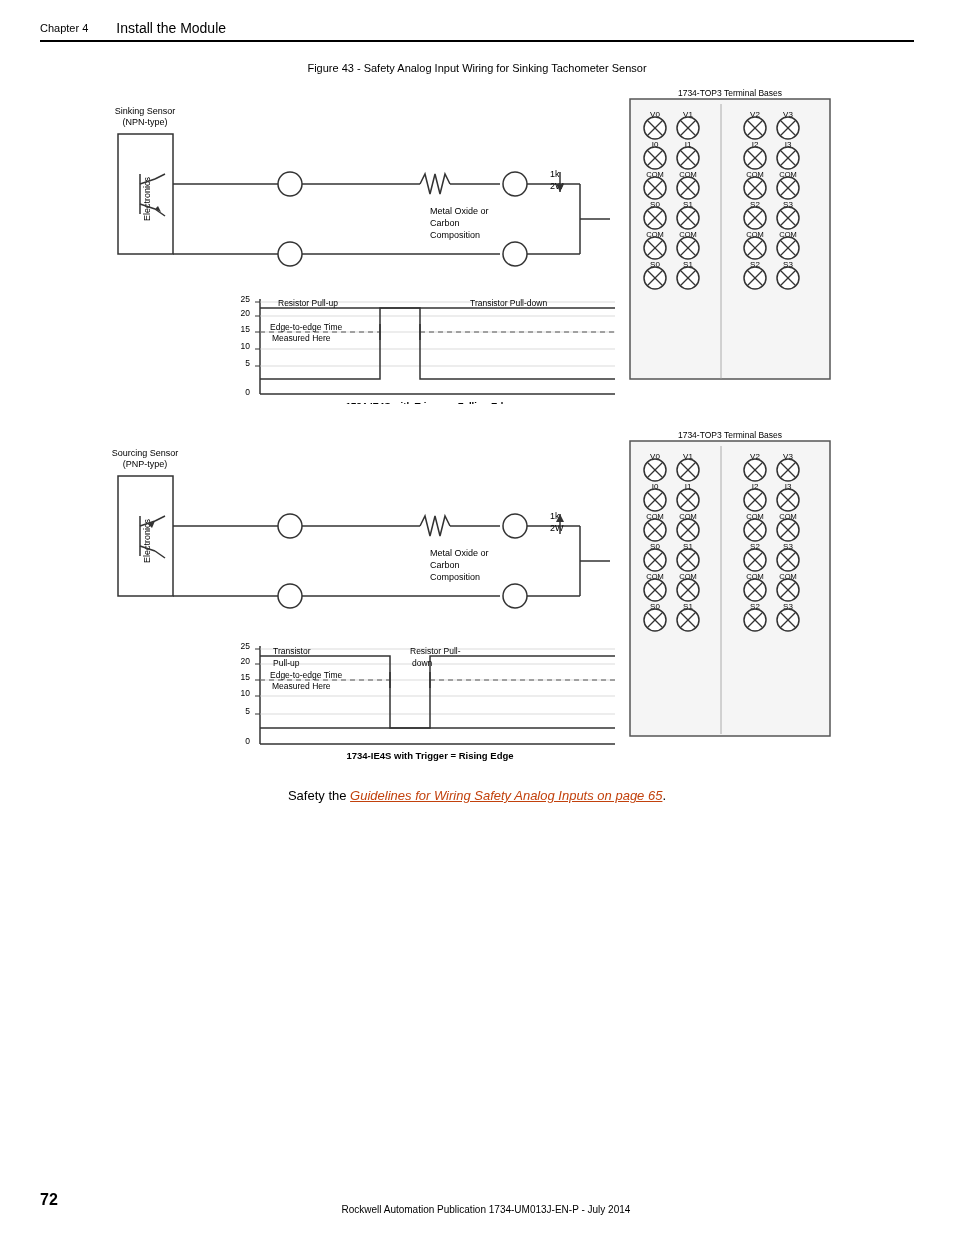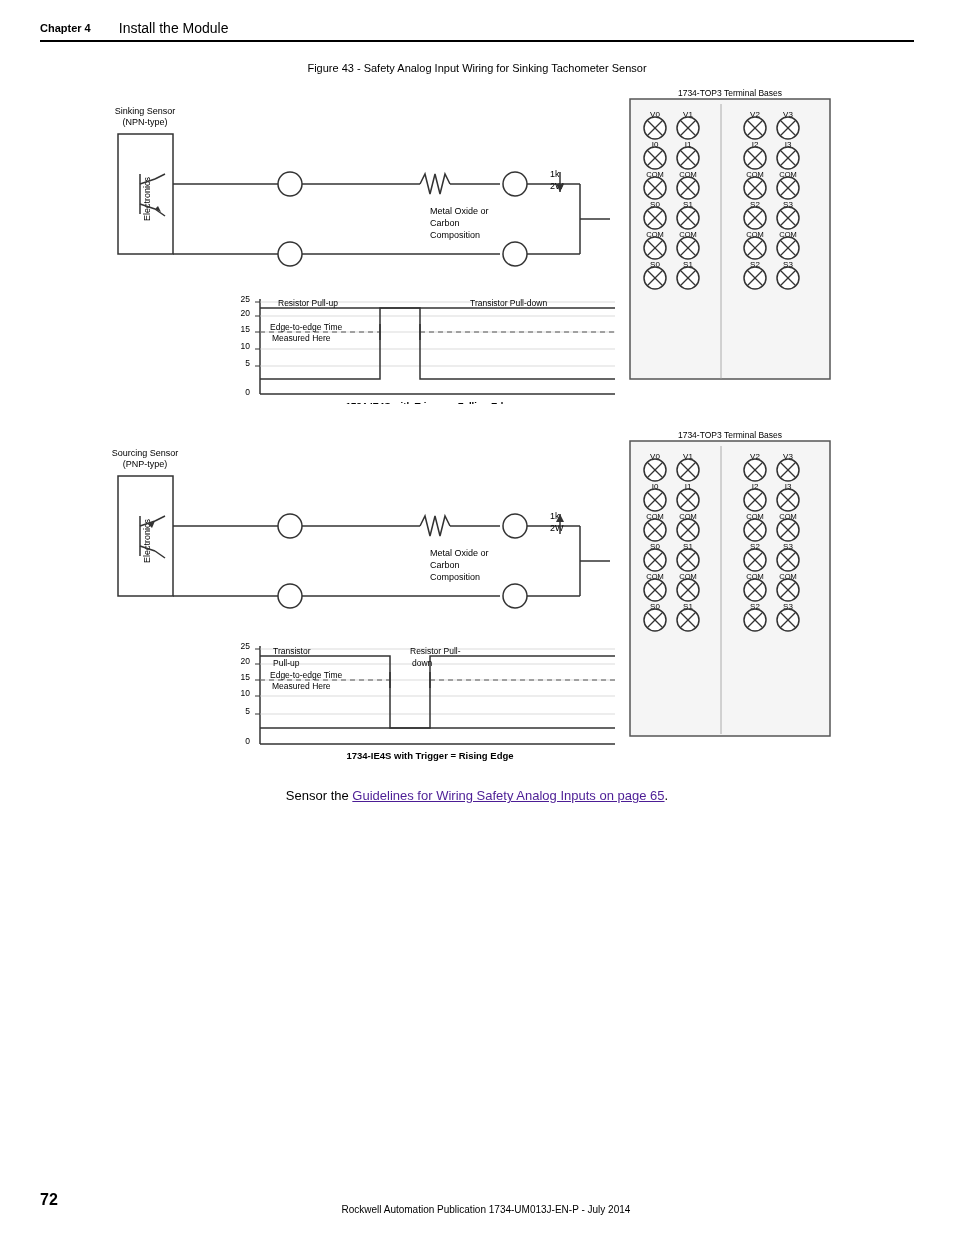--- a/index.html
+++ b/index.html
@@ -20,21 +20,21 @@
     }
     
     .page-header {
       display: flex;
       align-items: center;
       border-bottom: 2px solid #000;
       padding-bottom: 4px;
       margin-bottom: 20px;
     }
     .chapter-label {
-      font-weight: bold;
+      font-weight: normal;
       font-size: 11px;
       text-align: right;
     }
     .chapter-title {
       font-size: 14px;
       margin-left: 28px;
     }
 
     
     .figure-title {
@@ -50,22 +50,23 @@
       position: relative;
     }
 
     
     .follow-text {
       text-align: center;
       margin-top: 15px;
       font-size: 13px;
     }
     .follow-text a {
-      color: #4c1d95;
+      color: #c2410c;
       text-decoration: underline;
+      font-style: italic;
     }
 
     
     .page-footer {
       position: absolute;
       bottom: 20px;
       left: 0;
       right: 0;
       display: flex;
       justify-content: space-between;
@@ -539,21 +540,21 @@
       <text x="372" y="240" font-size="8.5" font-family="Arial">down</text>
 
       <text x="230" y="252" font-size="8.5" font-family="Arial">Edge-to-edge Time</text>
       <text x="232" y="263" font-size="8.5" font-family="Arial">Measured Here</text>
 
       <text x="390" y="333" font-size="9.5" font-family="Arial" text-anchor="middle" font-weight="bold">1734-IE4S with Trigger = Rising Edge</text>
     </svg>
   </div>
 
   <div class="follow-text">
-    <span>Sensor the </span><a href="#">Guidelines for Wiring Safety Analog Inputs on page 65</a><span>.</span>
+    <span>Safety the </span><a href="#">Guidelines for Wiring Safety Analog Inputs on page 65</a><span>.</span>
   </div>
 
   <div class="page-footer">
     <span class="page-number">72</span>
     <span class="footer-center">Rockwell Automation Publication 1734-UM013J-EN-P - July 2014</span>
     <span></span>
   </div>
 
 </div>
 

